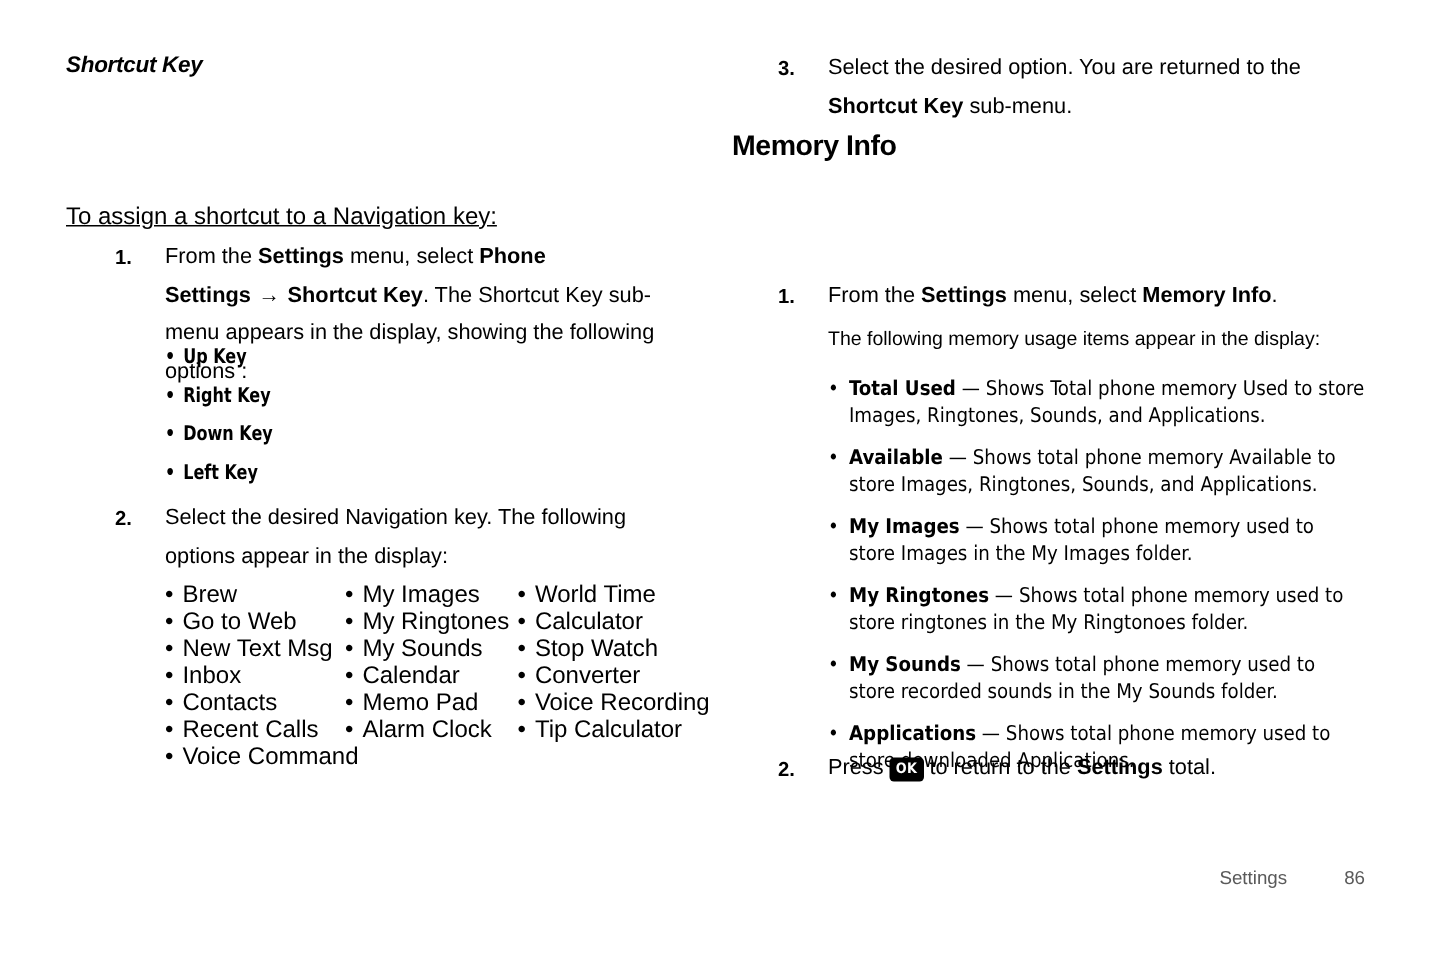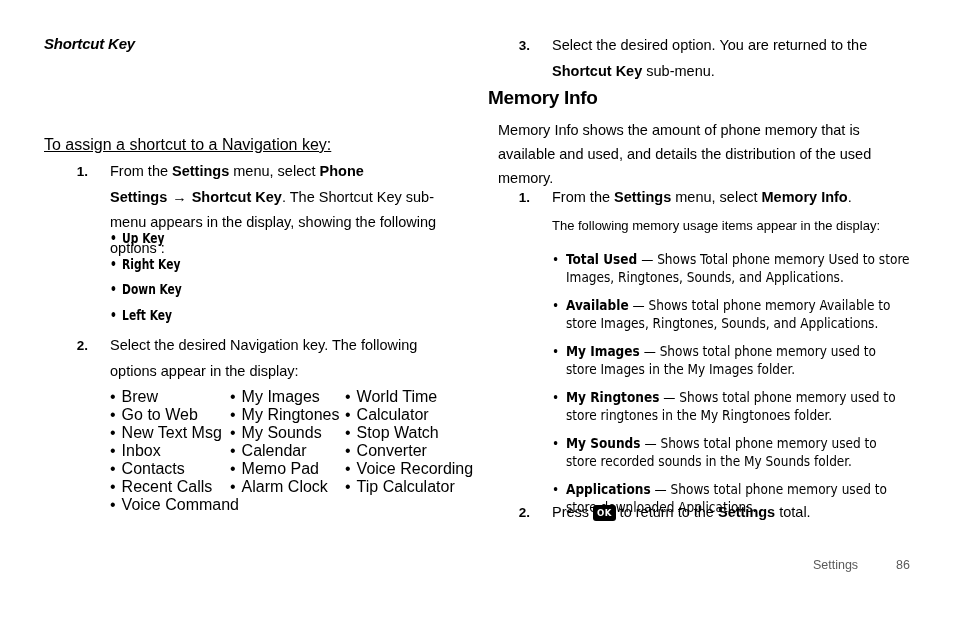--- a/index.html
+++ b/index.html
@@ -141,21 +141,21 @@
     padding: 1px 4px 2px 4px;
     border-radius: 3px;
     vertical-align: 1px;
     letter-spacing: 0.3px;
   }
 
   
   .footer {
     position: absolute;
     left: 490px;
-    top: 558px;
+    top: 578px;
     width: 420px;
     font-size: 12.5px;
     color: #5a5a5a;
     text-align: right;
   }
   .footer .fname { margin-right: 38px; }
   .footer .fnum  { }
 </style>
 </head>
 <body>
@@ -228,23 +228,20 @@
 
     <div class="step" style="position:absolute; top:33px; left:14px; width:406px;">
       <span class="num">3.</span>
       <span class="txt"><span>Select the desired option. You are returned to the </span><b>Shortcut Key</b><span> sub-menu.</span></span>
     </div>
 
     <div style="position:absolute; top:87px; left:-2px; width:400px;">
       <h2 class="sec-heading-plain">Memory Info</h2>
     </div>
 
-    <div style="position:absolute; top:118px; left:8px; width:380px;">
-      <p class="body">Memory Info shows the amount of phone memory that is available and used, and details the distribution of the used memory.</p>
-    </div>
 
     <div class="step" style="position:absolute; top:185px; left:14px; width:400px;">
       <span class="num">1.</span>
       <span class="txt"><span>From the </span><b>Settings</b><span> menu, select </span><b>Memory Info</b><span>.</span></span>
     </div>
 
     <div class="substep" style="position:absolute; top:213px; left:14px; width:400px;">The following memory usage items appear in the display:</div>
 
     <div style="position:absolute; top:240px; left:14px; width:406px;">
 

